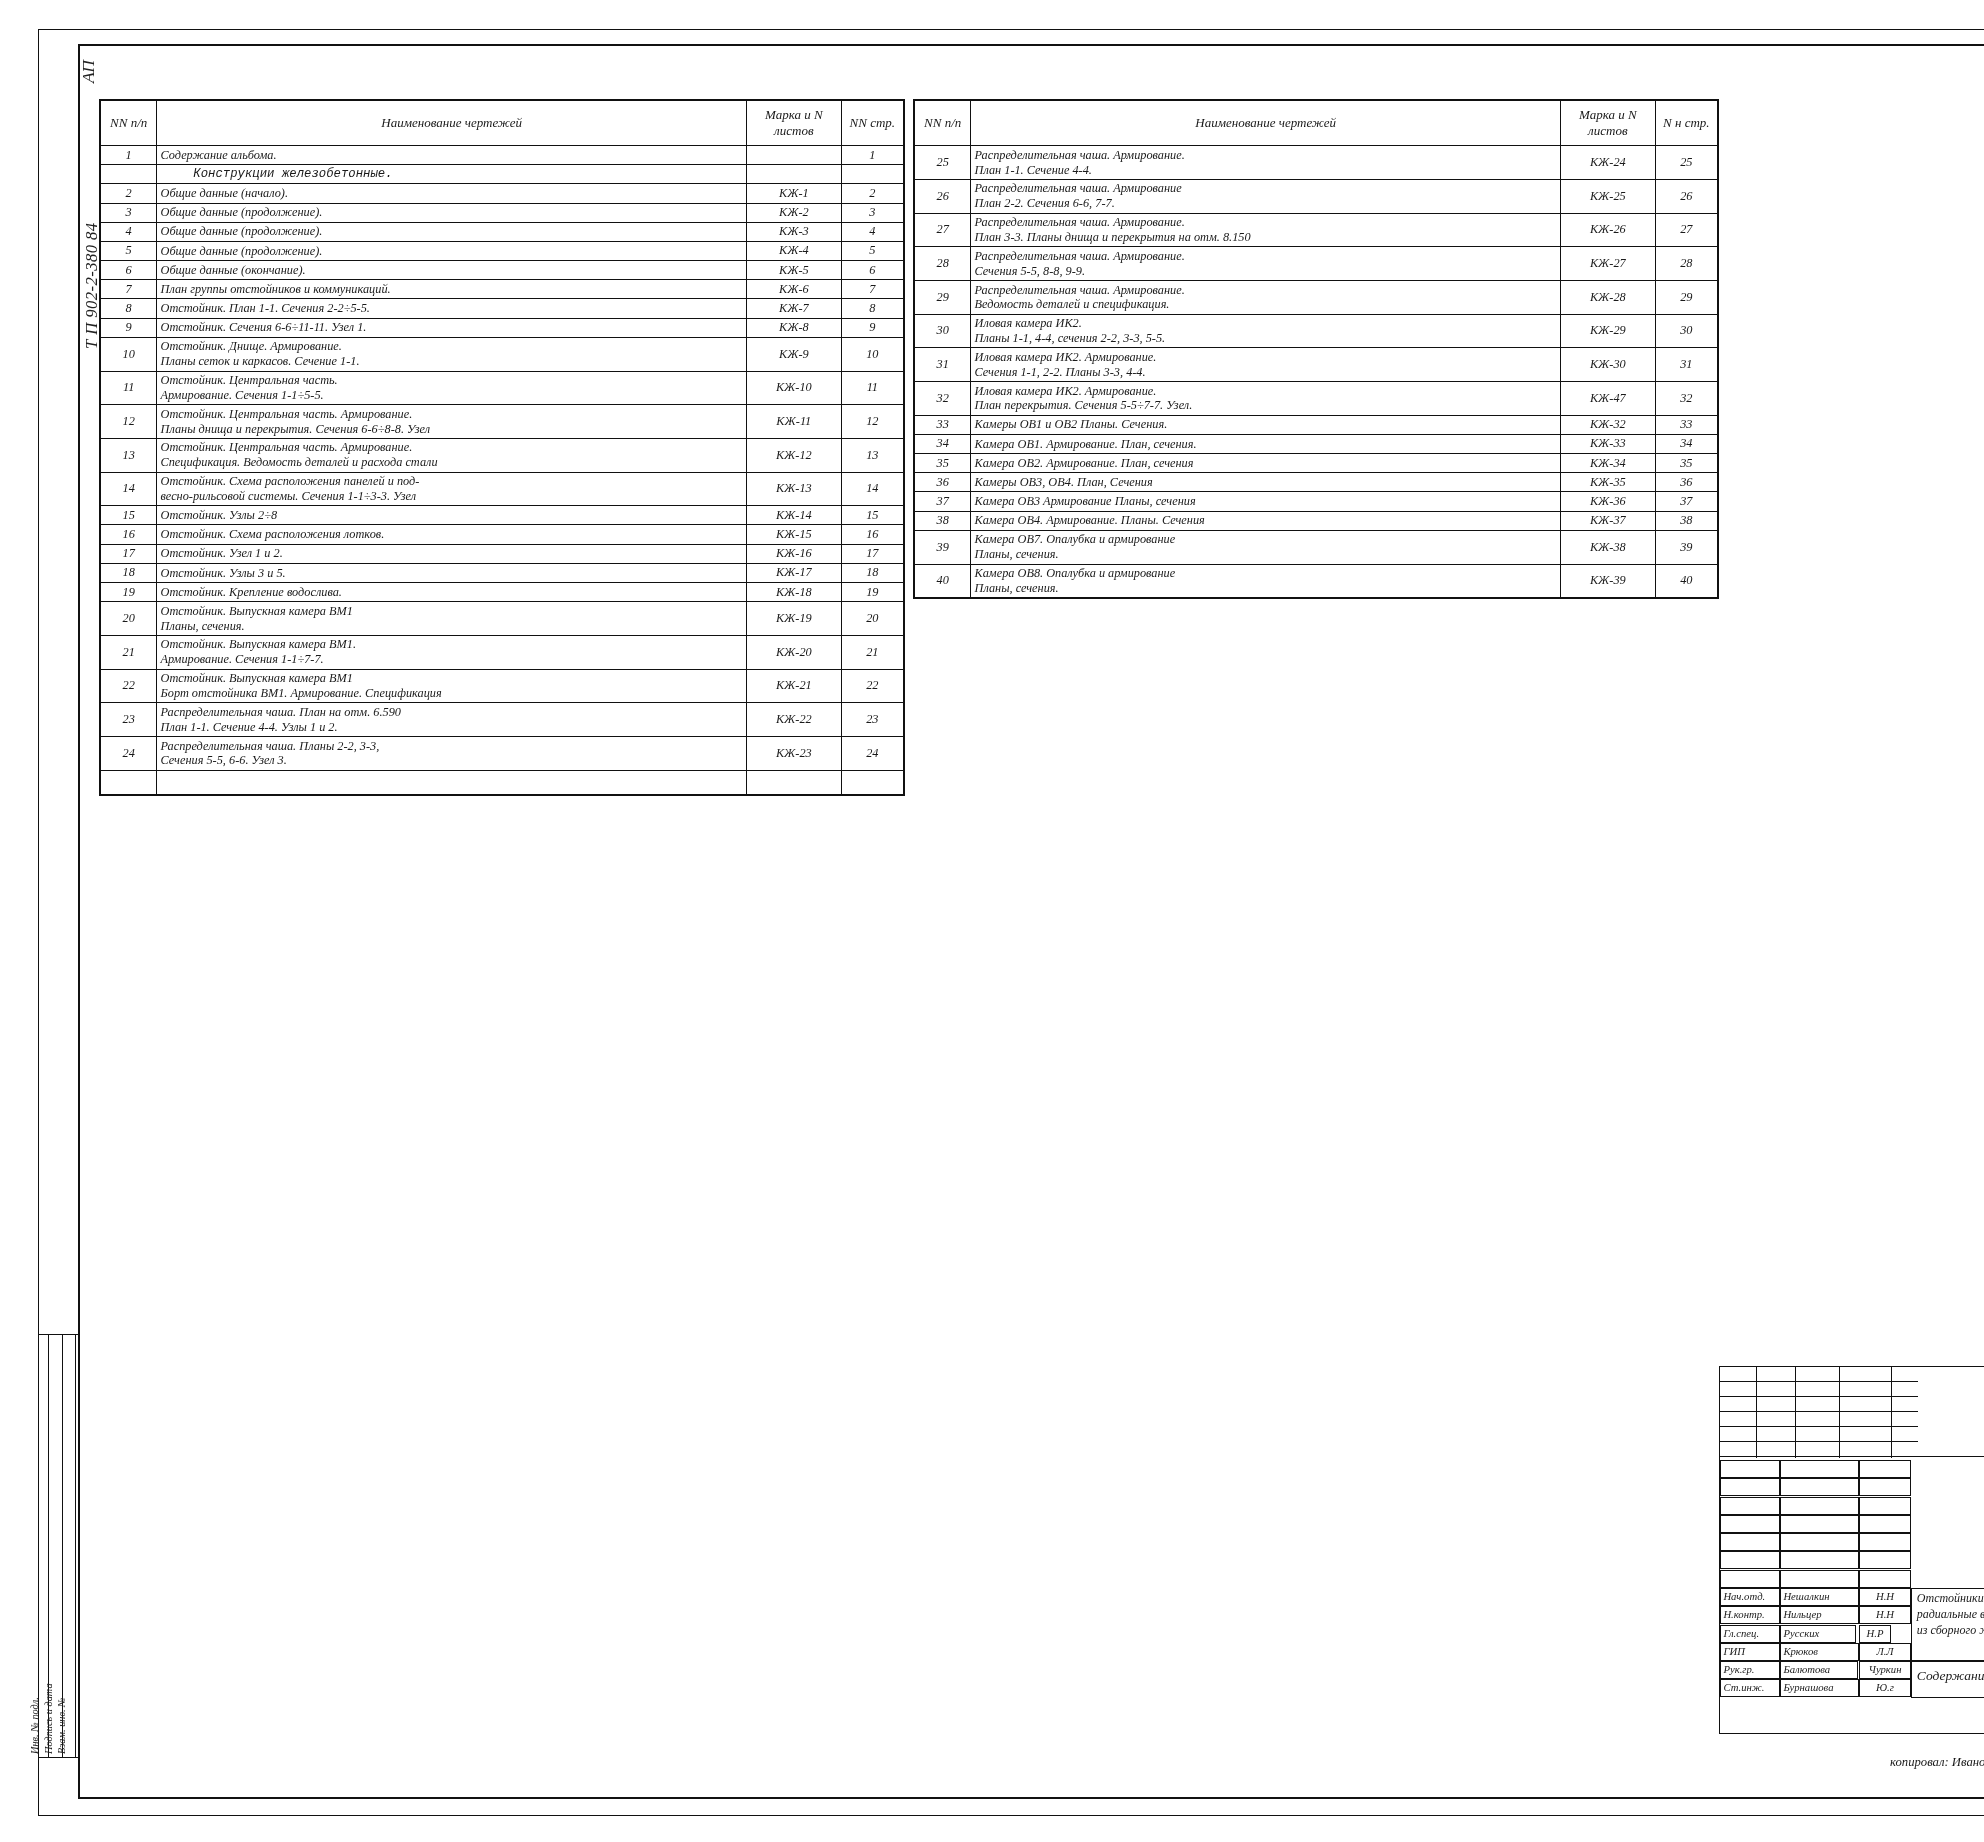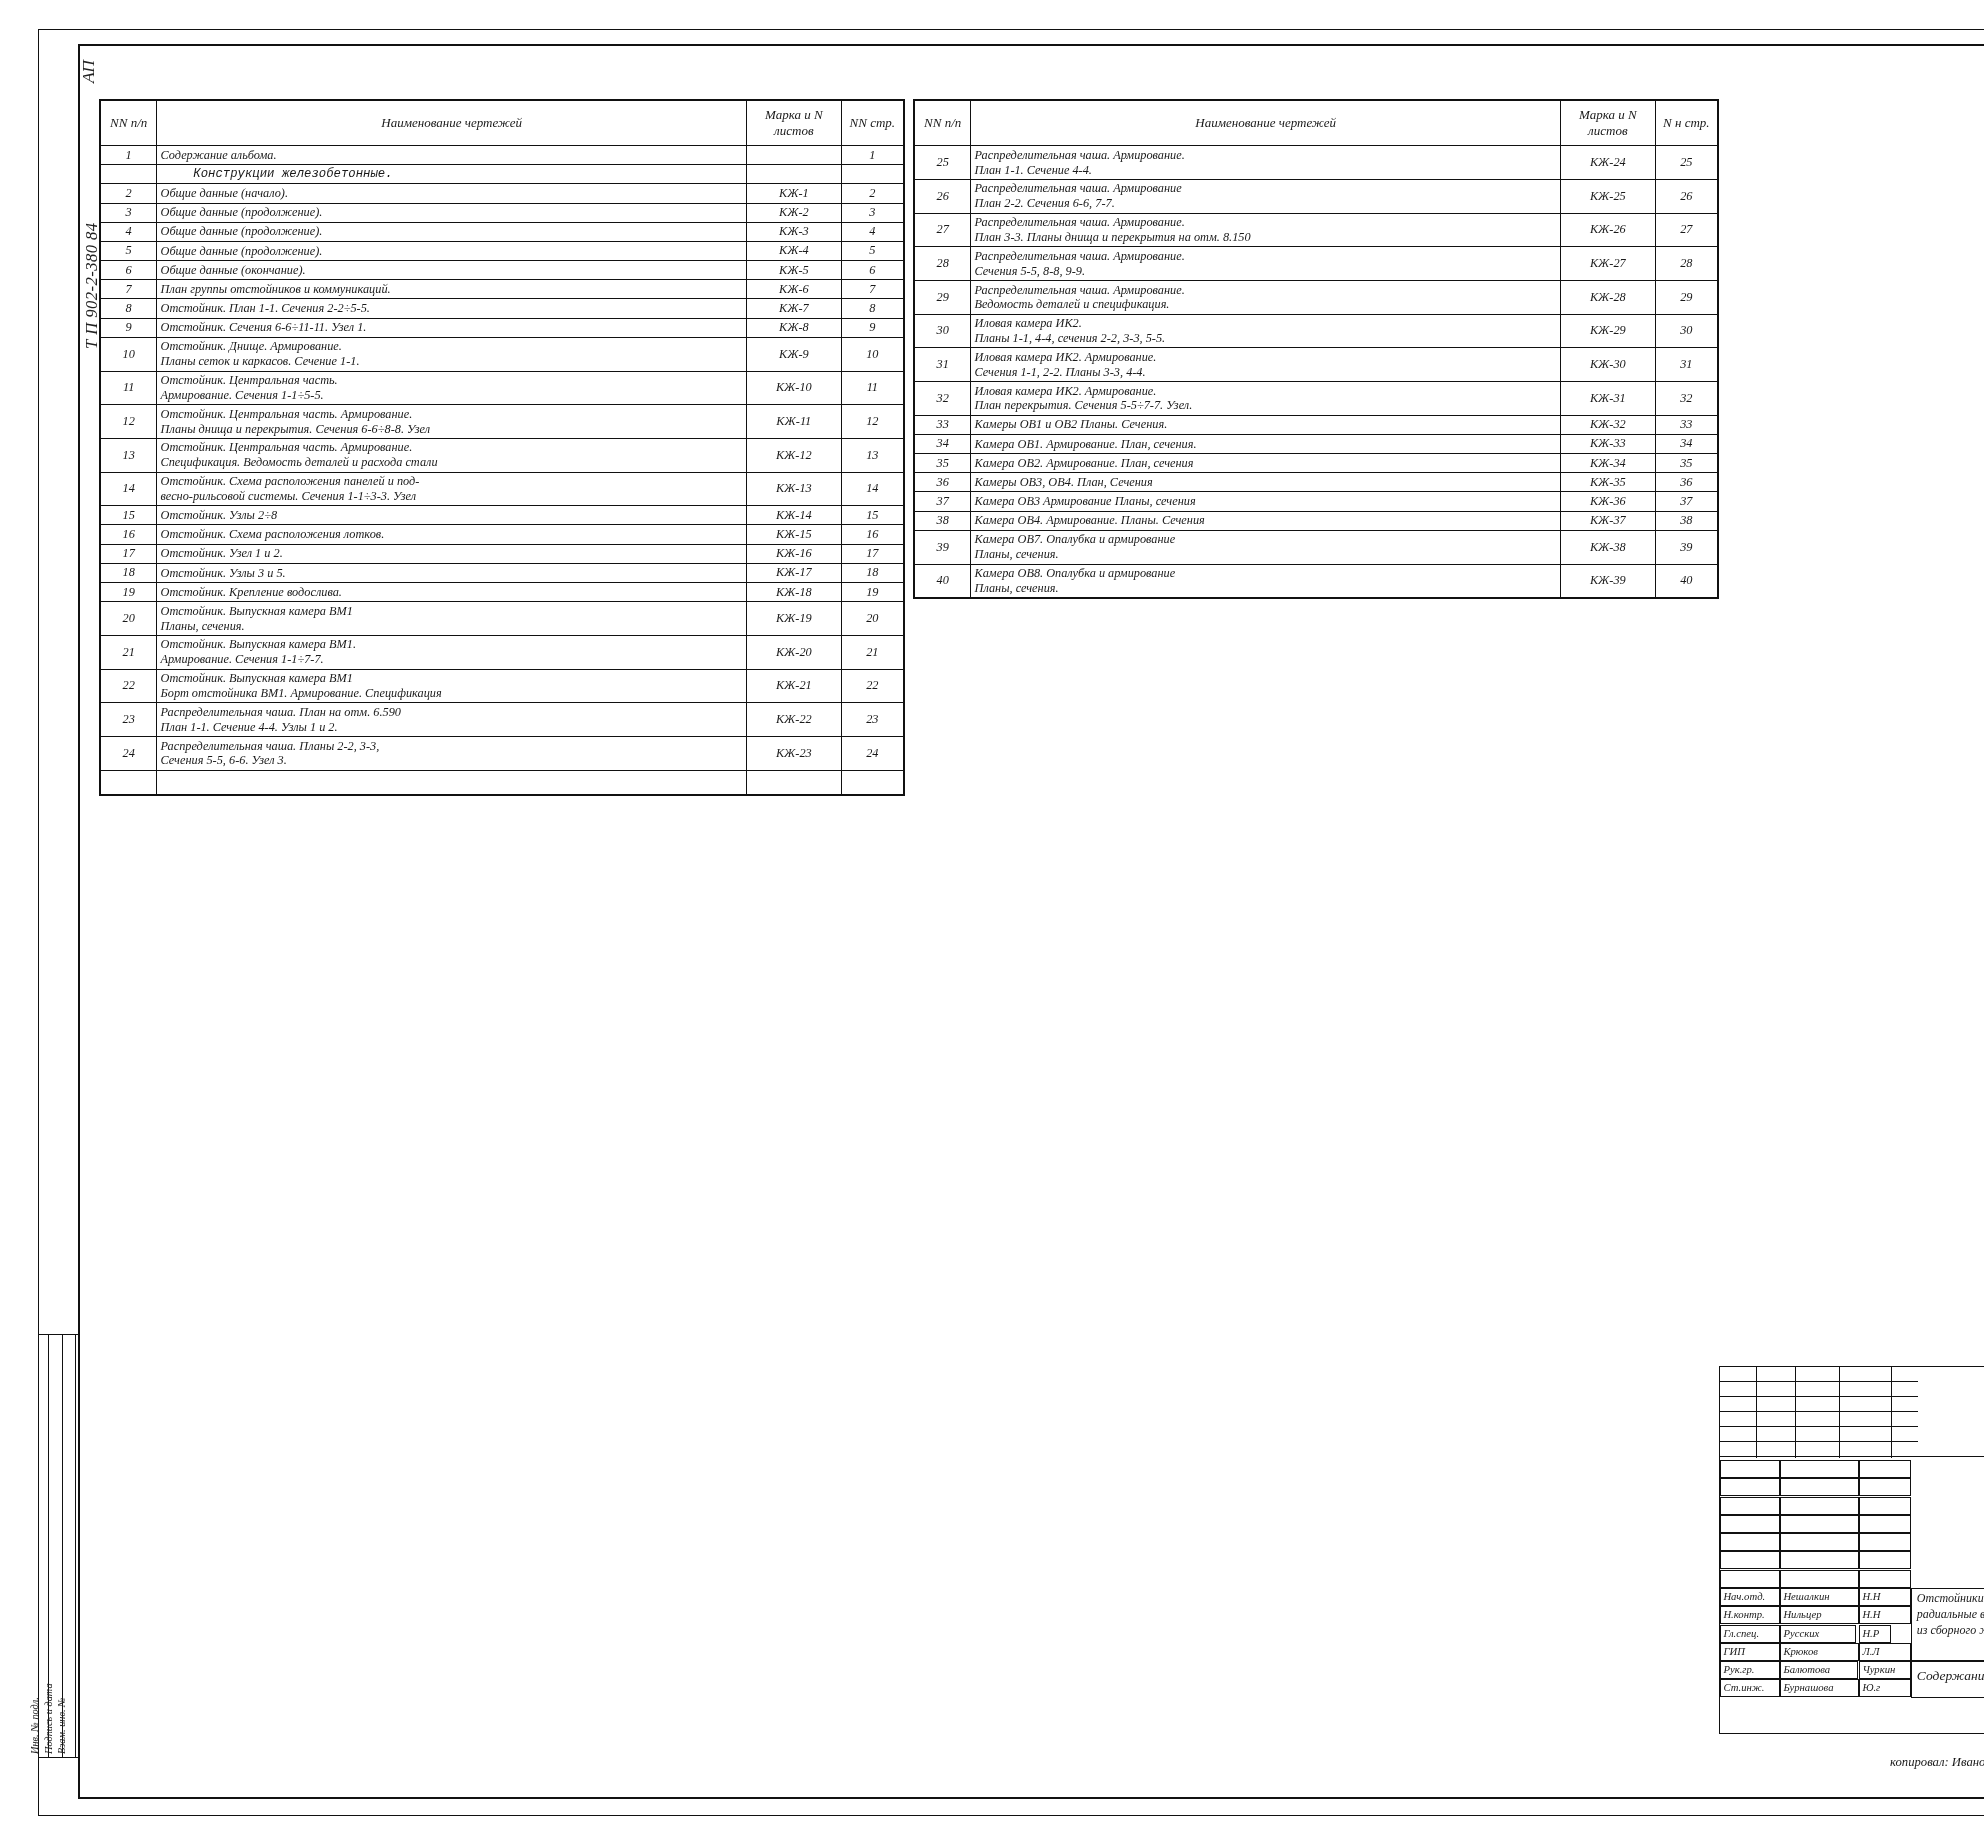--- a/index.html
+++ b/index.html
@@ -154,21 +154,21 @@
   .sg {
     position: absolute;
     box-sizing: border-box;
     border: 0.8px solid #111;
     font-size: 10.7px;
     font-style: italic;
     padding: 0.8px 2.4px;
     white-space: nowrap;
     overflow: hidden;
   }
-  .sg.center { }
+  .sg.center { text-align: center; }
 
   .small-grid-left {
     position: absolute;
     left: 1719px;
     top: 1456px;
     width: 198px;
     height: 91px;
   }
   .sgl-row {
     position: absolute;
@@ -528,21 +528,21 @@
             </td>
             <td class="mark">КЖ-30</td>
             <td class="page">31</td>
           </tr>
           <tr>
             <td class="np">32</td>
             <td class="name">
               <div class="two-line">Иловая камера ИК2. Армирование.</div>
               <div class="two-line">План перекрытия. Сечения 5-5÷7-7. Узел.</div>
             </td>
-            <td class="mark">КЖ-31</td>
+            <td class="mark">КЖ-47</td>
             <td class="page">32</td>
           </tr>
           <tr>
             <td class="np">33</td>
             <td class="name">
               <div class="two-line">Камеры ОВ1 и ОВ2  Планы. Сечения.</div>
             </td>
             <td class="mark">КЖ-32</td>
             <td class="page">33</td>
           </tr>

